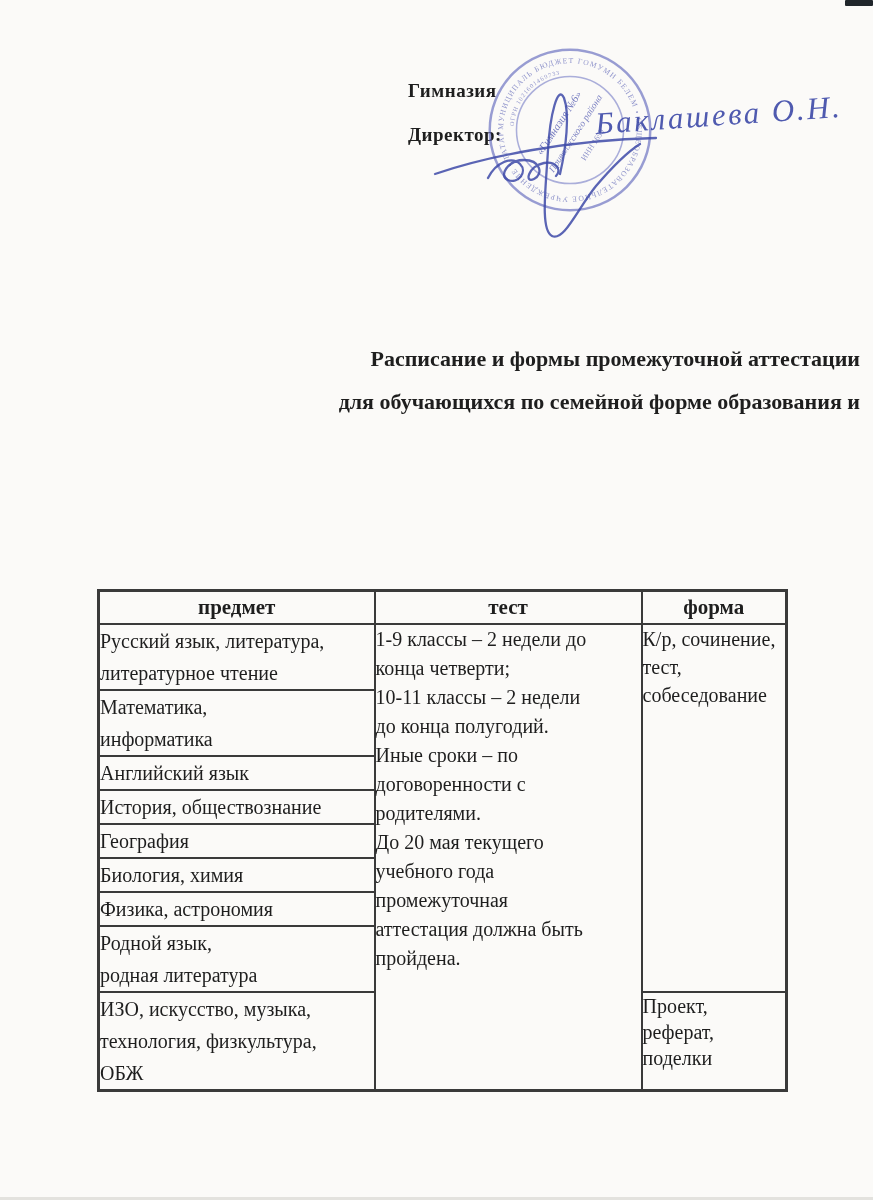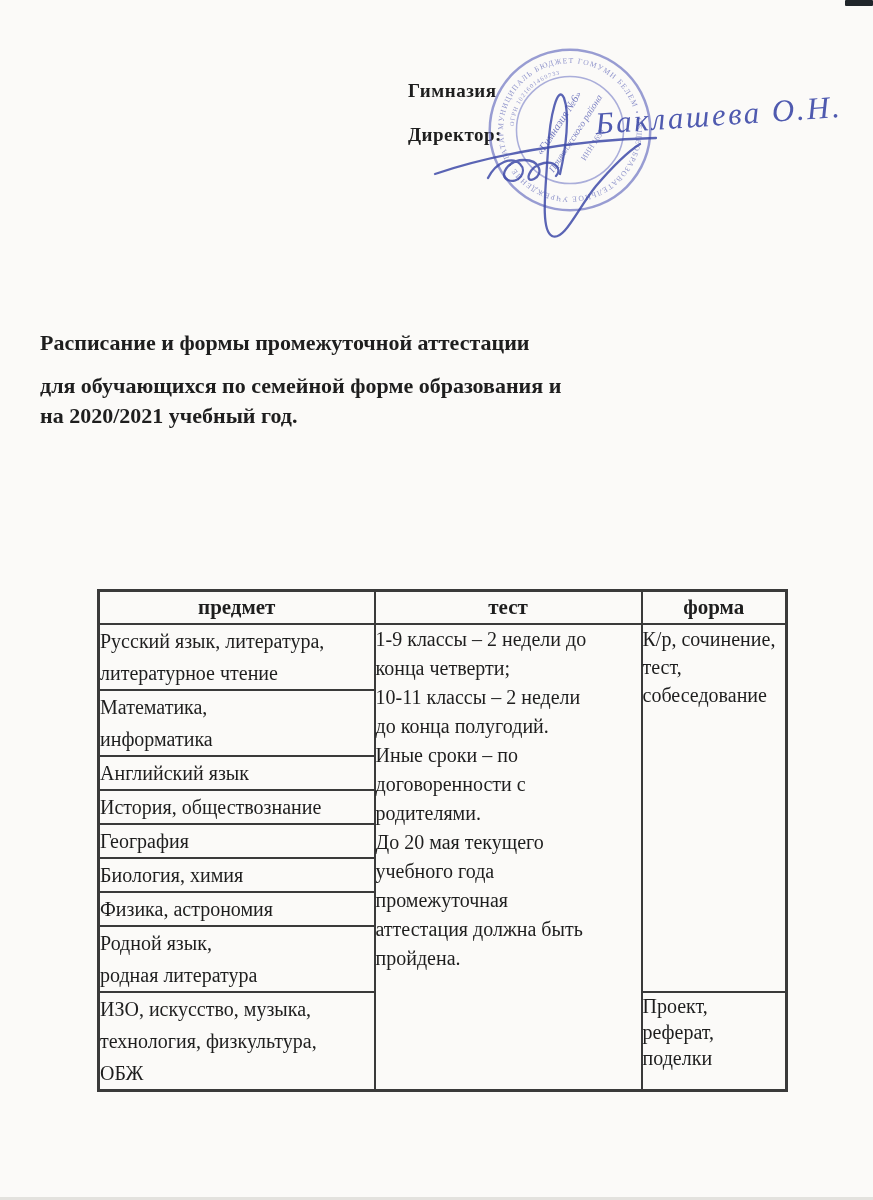--- a/index.html
+++ b/index.html
@@ -40,25 +40,25 @@
   .stamp .inner3{font-size:8.5px;opacity:.65;text-anchor:middle;}
   
   .signature{position:absolute;left:428px;top:78px;width:445px;height:172px;}
   .signature path{fill:none;stroke:#3d49a8;stroke-width:2.3;stroke-linecap:round;opacity:.85;}
   .signature .sig-name{
     fill:#3d49a8;font-family:"Liberation Serif",serif;font-style:italic;
     font-size:31px;letter-spacing:2.5px;opacity:.9;
   }
   
   .title{
-    position:absolute;left:40px;top:330px;width:820px;
-    text-align:left;font-weight:bold;font-size:22px;line-height:26px;
+    position:absolute;left:40px;top:346px;width:820px;
+    text-align:right;font-weight:bold;font-size:22px;line-height:26px;
   }
   .title .t1{margin-bottom:17px;}
-  .title .t2{margin-bottom:4px;}
+  .title .t2{margin-bottom:17px;}
   .title .t3{margin-bottom:11px;}
   .title .t4{margin-bottom:14px;}
   
   table.sched{
     position:absolute;left:97px;top:589px;width:688px;
     border-collapse:collapse;table-layout:fixed;
     font-size:20px;
     padding-left:36px;
   }
   table.sched col.c-subj{width:276px;}
@@ -121,21 +121,20 @@
   <svg class="signature" viewBox="0 0 445 172" aria-hidden="true">
     <path d="M7,96 C60,78 140,62 228,60"></path>
     <path d="M60,100 C68,84 84,78 92,86 C100,94 90,106 80,102 C70,98 80,82 96,82 C112,82 116,96 106,101 C96,106 100,88 116,85 C128,83 134,92 128,98"></path>
     <path d="M132,96 C138,70 142,36 136,20 C130,6 122,36 120,72 C118,108 112,152 124,158 C136,164 150,130 168,108 C180,94 196,76 212,66"></path>
     <text class="sig-name" x="168" y="56" transform="rotate(-4 168 56)">Баклашева О.Н.</text>
   </svg>
 
   <div class="title">
     <div class="t1">Расписание и формы промежуточной аттестации</div>
     <div class="t2">для обучающихся по семейной форме образования и</div>
-    <div class="t5">на 2020/2021 учебный год.</div>
   </div>
 
   <table class="sched">
     <colgroup>
         <col class="c-subj">
         <col class="c-date">
         <col class="c-form">
       </colgroup>
     <tbody>
       <tr>

